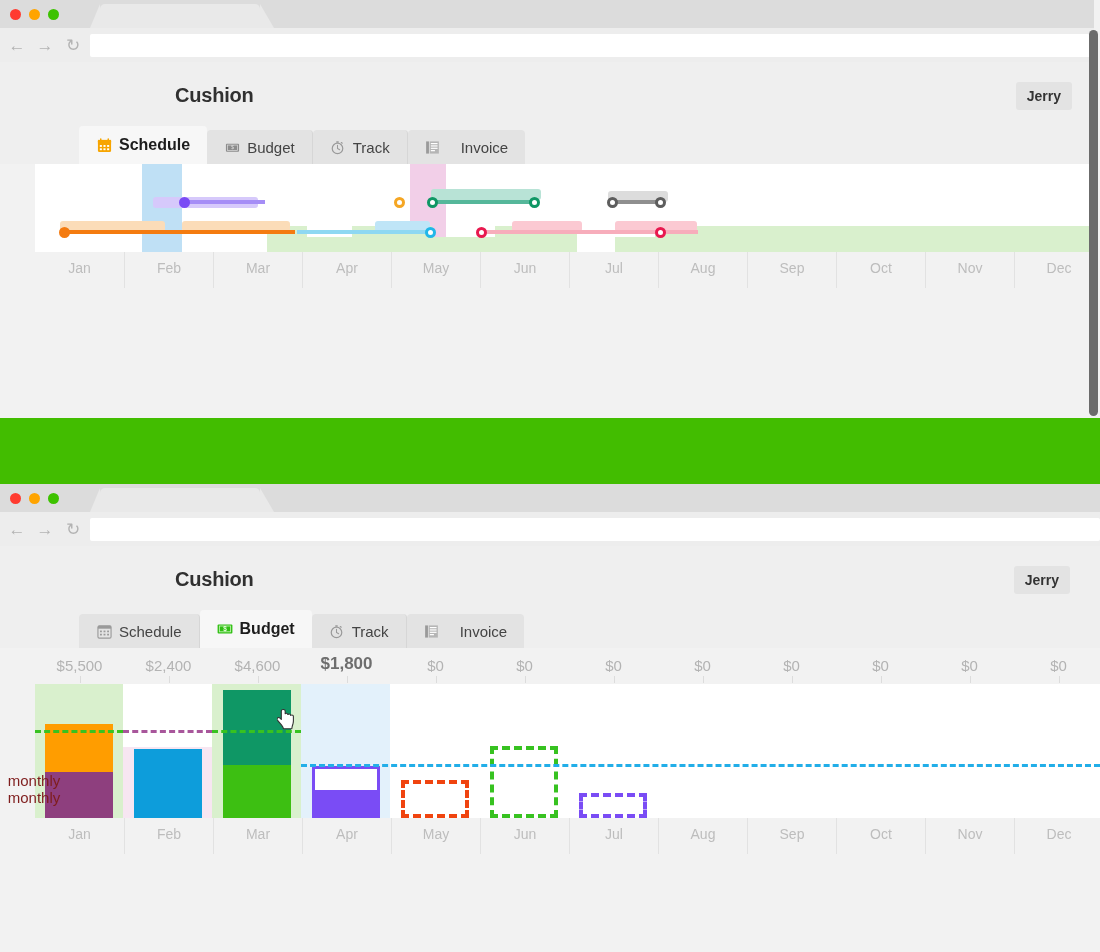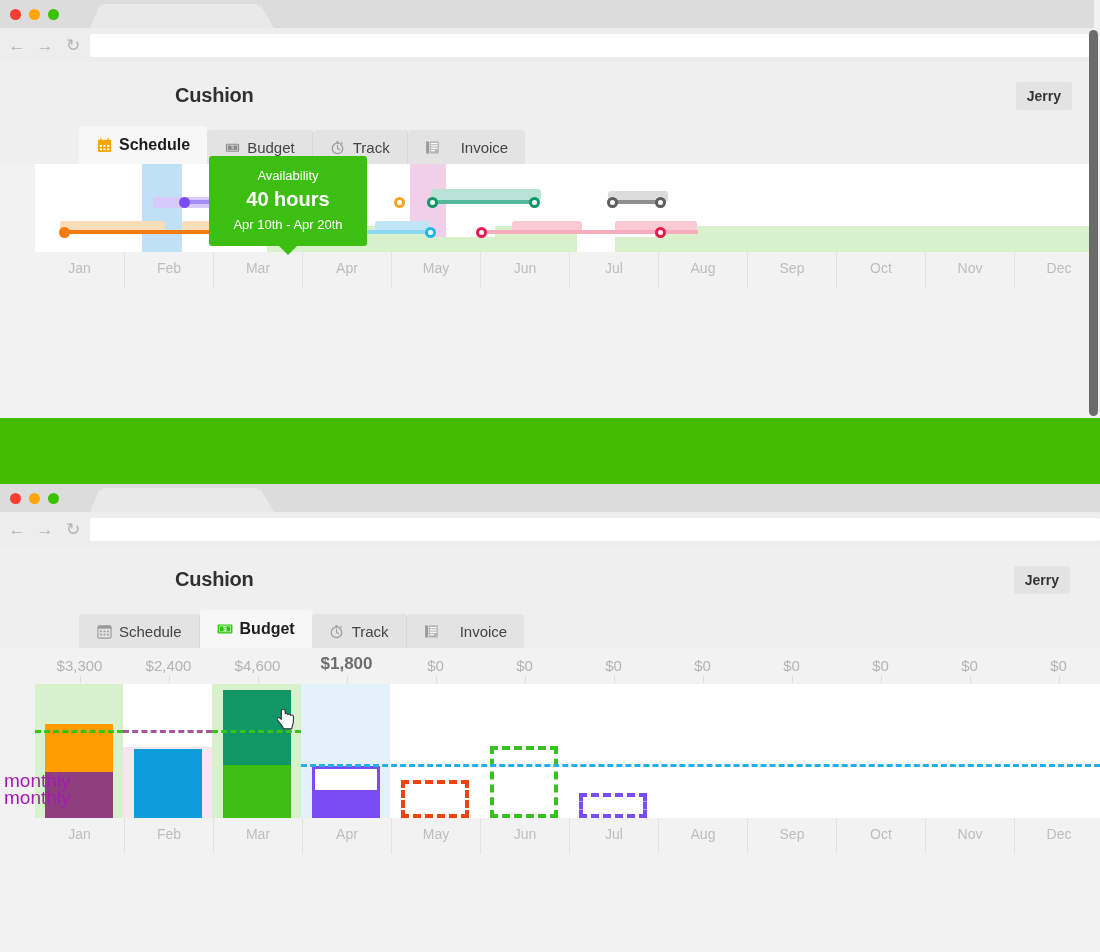--- a/index.html
+++ b/index.html
@@ -86,21 +86,21 @@
   .money{position:absolute;top:0;text-align:center;color:#b3b3b3;font-size:15px;}
   .money.bold{color:#6e6e6e;font-weight:bold;font-size:17px;}
   .tickmark{position:absolute;top:28px;width:1px;height:7px;background:#dcdcdc;}
   .bud-plot{position:absolute;left:35px;right:0;top:36px;height:134px;background:#ffffff;}
   .bud-axis{position:absolute;left:35px;right:0;top:170px;height:36px;background:#f2f2f2;}
   .bud-col-hl{position:absolute;top:0;height:134px;}
   .bar{position:absolute;bottom:0;}
   .seg{position:absolute;left:0;right:0;}
   .ghost{position:absolute;box-sizing:border-box;background:transparent;}
   .target-line{position:absolute;height:0;border-top:3px dashed;}
-  .mtl{position:absolute;left:4px;width:60px;text-align:center;color:#a21caf;font-size:19px;line-height:17px;}
+  .mtl{position:absolute;left:4px;width:60px;text-align:center;color:#7f1d1d;font-size:15px;line-height:17px;}
 
   .scrollbar{position:absolute;right:2px;top:30px;width:9px;height:386px;background:#6b6b6b;border-radius:5px;z-index:60;}
   .win-edge{position:absolute;right:0;top:0;width:6px;height:418px;background:#f2f2f2;z-index:55;}
 </style>
 </head>
 <body>
 
 <div class="screen">
 
   <div class="window win-top">
@@ -263,25 +263,20 @@
                 <span>Oct</span>
               </div>
               <div class="mcell" style="left: 890px; width: 89px;">
                 <span>Nov</span>
               </div>
               <div class="mcell" style="left: 979px; width: 89px;">
                 <span>Dec</span>
               </div>
             </div>
 
-          <div class="tooltip" style="left:209px;top:-8px;width:146px;padding:12px 6px 14px;">
-            <div class="tt-l1">Availability</div>
-            <div class="tt-l2" style="margin:5px 0 6px;">40 hours</div>
-            <div class="tt-l3">Apr 10th - Apr 20th</div>
-          </div>
 
         </div>
       </div>
     </div>
     <div class="win-edge"></div>
     <div class="scrollbar"></div>
   </div>
 
   <div class="greenband"></div>
 
@@ -361,21 +356,21 @@
               </svg>
           </span>
           <span>Invoice</span>
         </div>
       </div>
 
       <div class="app-body">
         <div class="budget">
 
           <div class="money-row" id="money-row">
-              <div class="money" style="left: 0px; width: 89px; top: 9px;">$3,300</div>
+              <div class="money" style="left: 0px; width: 89px; top: 9px;">$5,500</div>
               <div class="tickmark" style="left: 44.5px;"></div>
               <div class="money" style="left: 89px; width: 89px; top: 9px;">$2,400</div>
               <div class="tickmark" style="left: 133.5px;"></div>
               <div class="money" style="left: 178px; width: 89px; top: 9px;">$4,600</div>
               <div class="tickmark" style="left: 222.5px;"></div>
               <div class="money bold" style="left: 267px; width: 89px; top: 6px;">$1,800</div>
               <div class="tickmark" style="left: 311.5px;"></div>
               <div class="money" style="left: 356px; width: 89px; top: 9px;">$0</div>
               <div class="tickmark" style="left: 400.5px;"></div>
               <div class="money" style="left: 445px; width: 89px; top: 9px;">$0</div>

